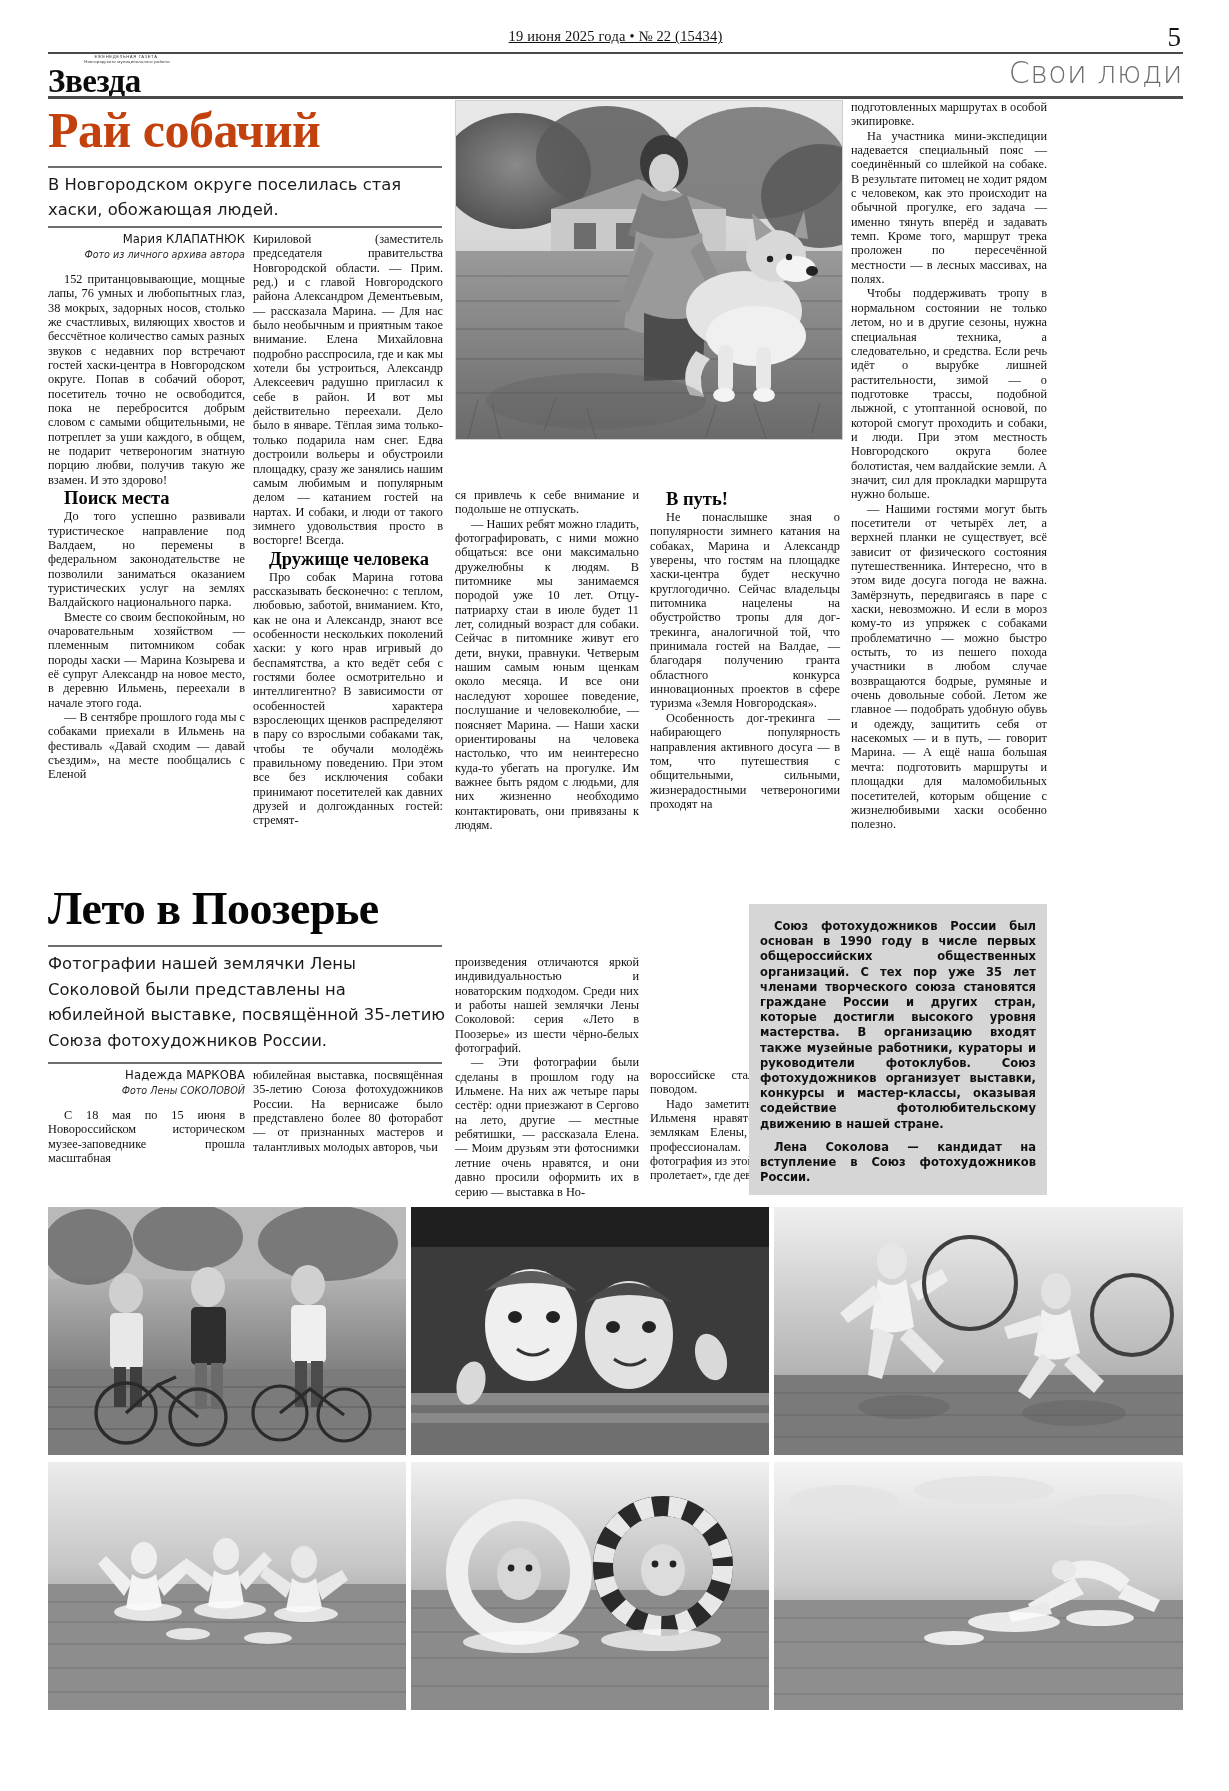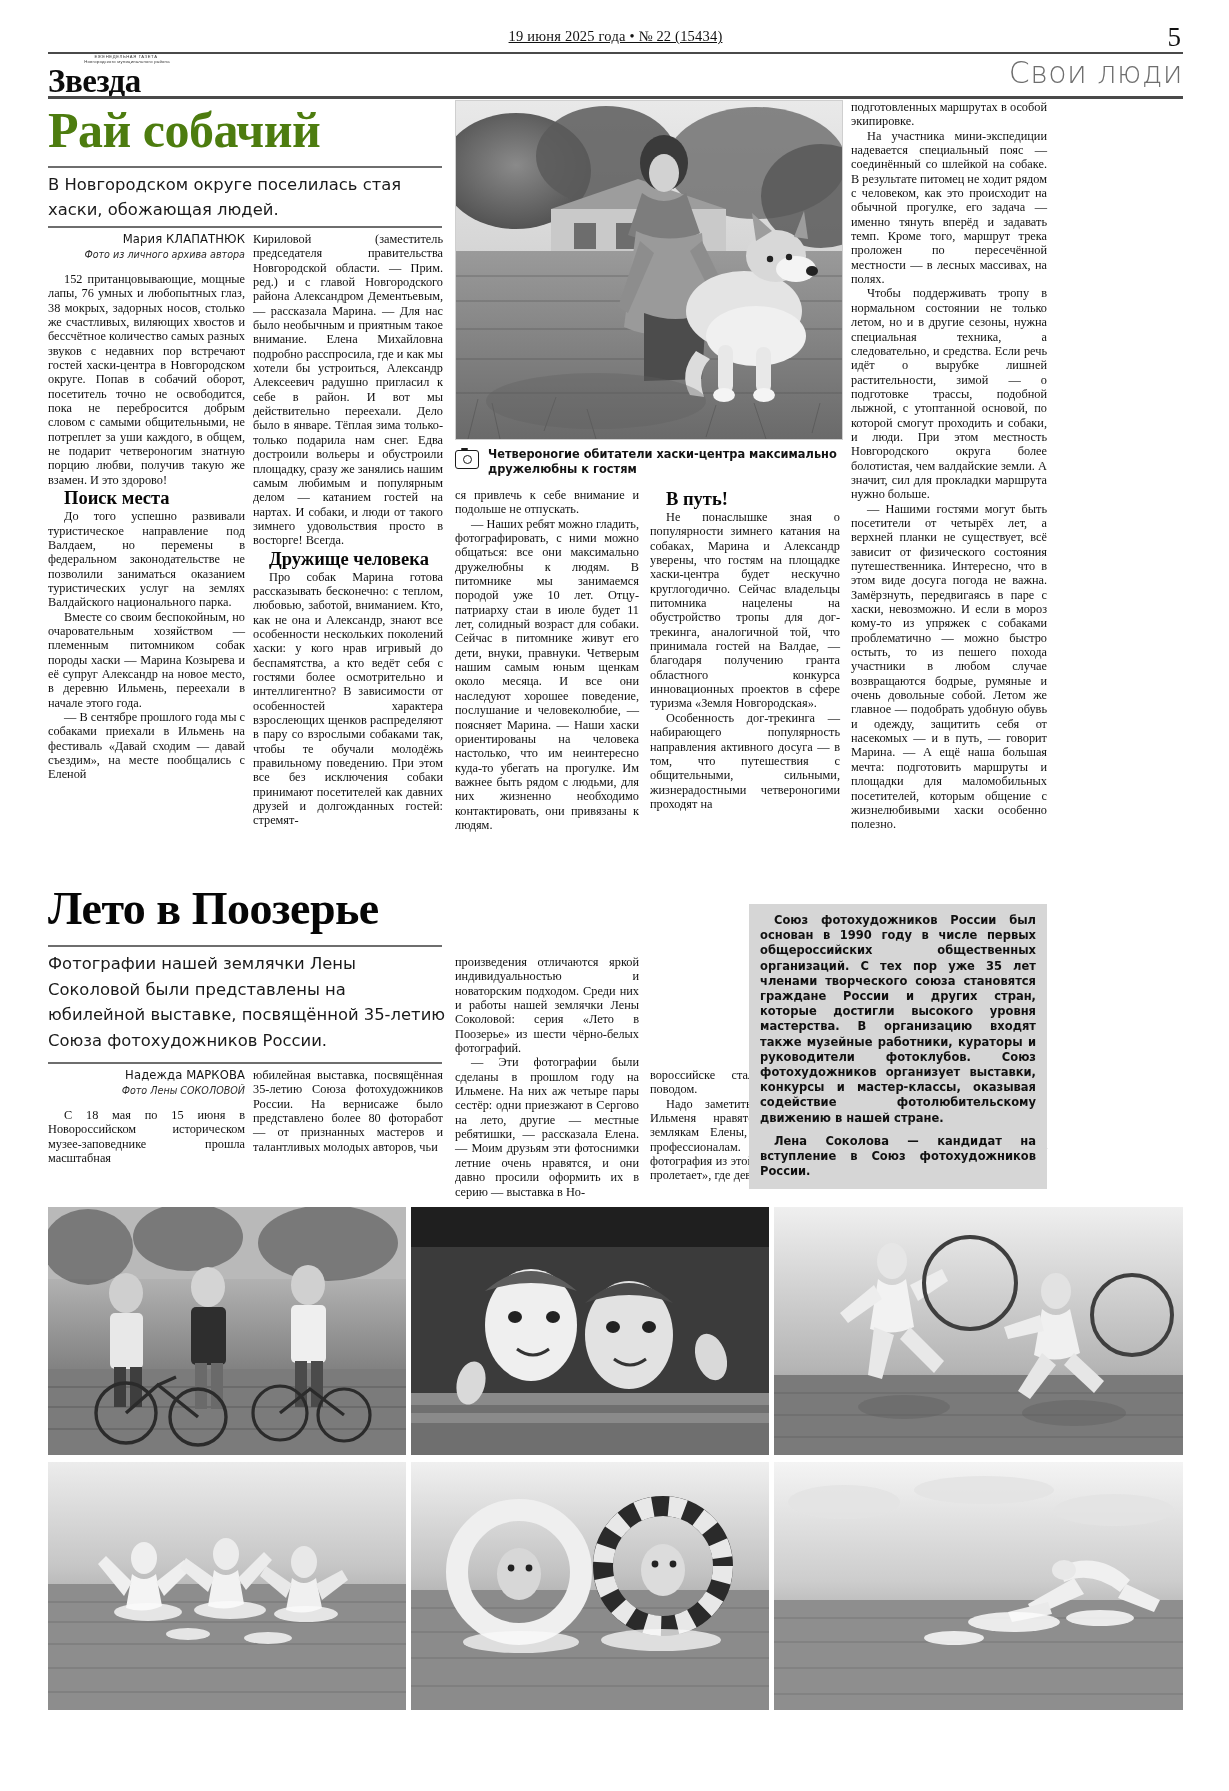--- a/index.html
+++ b/index.html
@@ -121,21 +121,21 @@
   
   .a1-head {
     position: absolute;
     left: 48px; top: 102px;
     width: 400px;
     font-family: "Liberation Serif", serif;
     font-weight: bold;
     font-size: 50px;
     line-height: 56px;
     letter-spacing: -.5px;
-    color: #4d7c0f;
+    color: #c2410c;
   }
   .rule-a1a {
     position: absolute;
     left: 48px; top: 166px;
     width: 394px;
     height: 1.5px;
     background: #6e6e6e;
   }
   .a1-lede {
     position: absolute;
@@ -301,21 +301,21 @@
   #a2c1 { left: 48px;  top: 1108px; width: 197px; }
   #a2c2 { left: 253px; top: 1068px; width: 190px; }
   #a2c3 { left: 455px; top: 955px;  width: 184px; }
   #a2c4 { left: 650px; top: 1068px; width: 190px; }
   #a2c5 { left: 851px; top: 1068px; width: 196px; }
 
   .graybox {
     position: absolute;
     left: 749px; top: 904px;
     width: 298px;
-    padding: 9px 11px 10px 11px;
+    padding: 15px 11px 10px 11px;
     background: #d6d6d6;
     box-sizing: border-box;
   }
   .graybox p {
     margin: 0;
     font-family: "DejaVu Sans", sans-serif;
     font-weight: bold;
     font-size: 11.5px;
     line-height: 15.2px;
     color: #101010;
@@ -438,24 +438,20 @@
         <path d="M240 250 q-18 22 -6 44 l14 2 q-8 -24 6 -38z" fill="#dcdcdc"></path>
         <rect x="262" y="244" width="15" height="48" rx="7" fill="#e8e8e8"></rect>
         <rect x="300" y="246" width="15" height="46" rx="7" fill="#e8e8e8"></rect>
         <ellipse cx="268" cy="294" rx="11" ry="7" fill="#f4f4f4"></ellipse>
         <ellipse cx="308" cy="294" rx="11" ry="7" fill="#f4f4f4"></ellipse>
       </g>
       <ellipse cx="140" cy="300" rx="110" ry="28" fill="#5f5f5f" opacity=".35"></ellipse>
     </svg>
   </div>
 
-  <div class="caption-row">
-    <div class="cam-icon"></div>
-    <div class="caption-text">Четвероногие обитатели хаски-центра максимально дружелюбны к гостям</div>
-  </div>
 
   <div class="col" id="a1c3">
     <p class="noind">ся привлечь к себе внимание и подольше не отпускать.</p>
     <p>— Наших ребят можно гладить, фотографировать, с ними можно общаться: все они максимально дружелюбны к людям. В питомнике мы занимаемся породой уже 10 лет. Отцу-патриарху стаи в июле будет 11 лет, солидный возраст для собаки. Сейчас в питомнике живут его дети, внуки, правнуки. Четверым нашим самым юным щенкам около месяца. И все они наследуют хорошее поведение, послушание и человеколюбие, — поясняет Марина. — Наши хаски ориентированы на человека настолько, что им неинтересно куда-то убегать на прогулке. Им важнее быть рядом с людьми, для них жизненно необходимо контактировать, они привязаны к людям.</p>
   </div>
 
   <div class="col" id="a1c4">
     <p class="sec-head" style="margin-top:0">В путь!</p>
     <p>Не понаслышке зная о популярности зимнего катания на собаках, Марина и Александр уверены, что гостям на площадке хаски-центра будет нескучно круглогодично. Сейчас владельцы питомника нацелены на обустройство тропы для дог-трекинга, аналогичной той, что принимала гостей на Валдае, — благодаря получению гранта областного конкурса инновационных проектов в сфере туризма «Земля Новгородская».</p>
     <p>Особенность дог-трекинга — набирающего популярность направления активного досуга — в том, что путешествия с общительными, сильными, жизнерадостными четвероногими проходят на</p>

